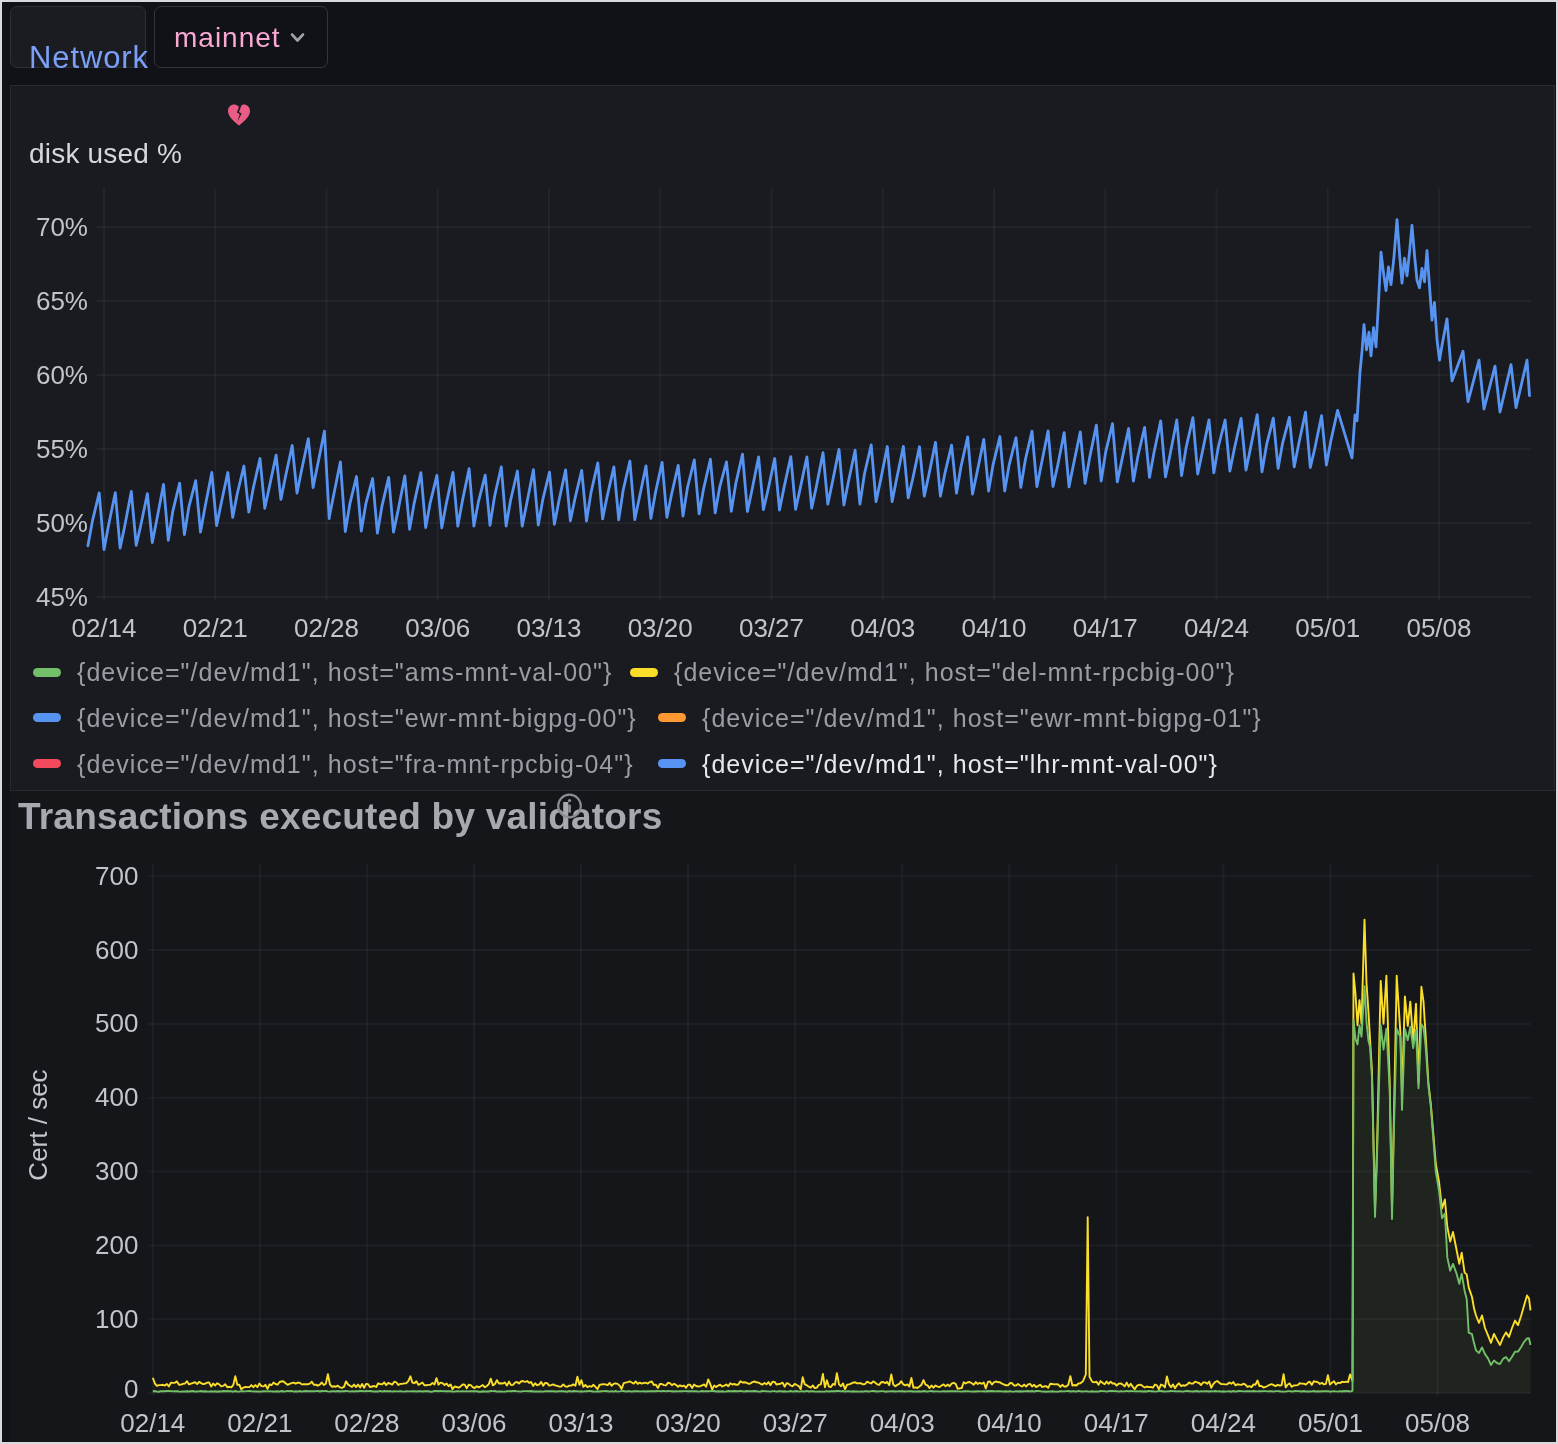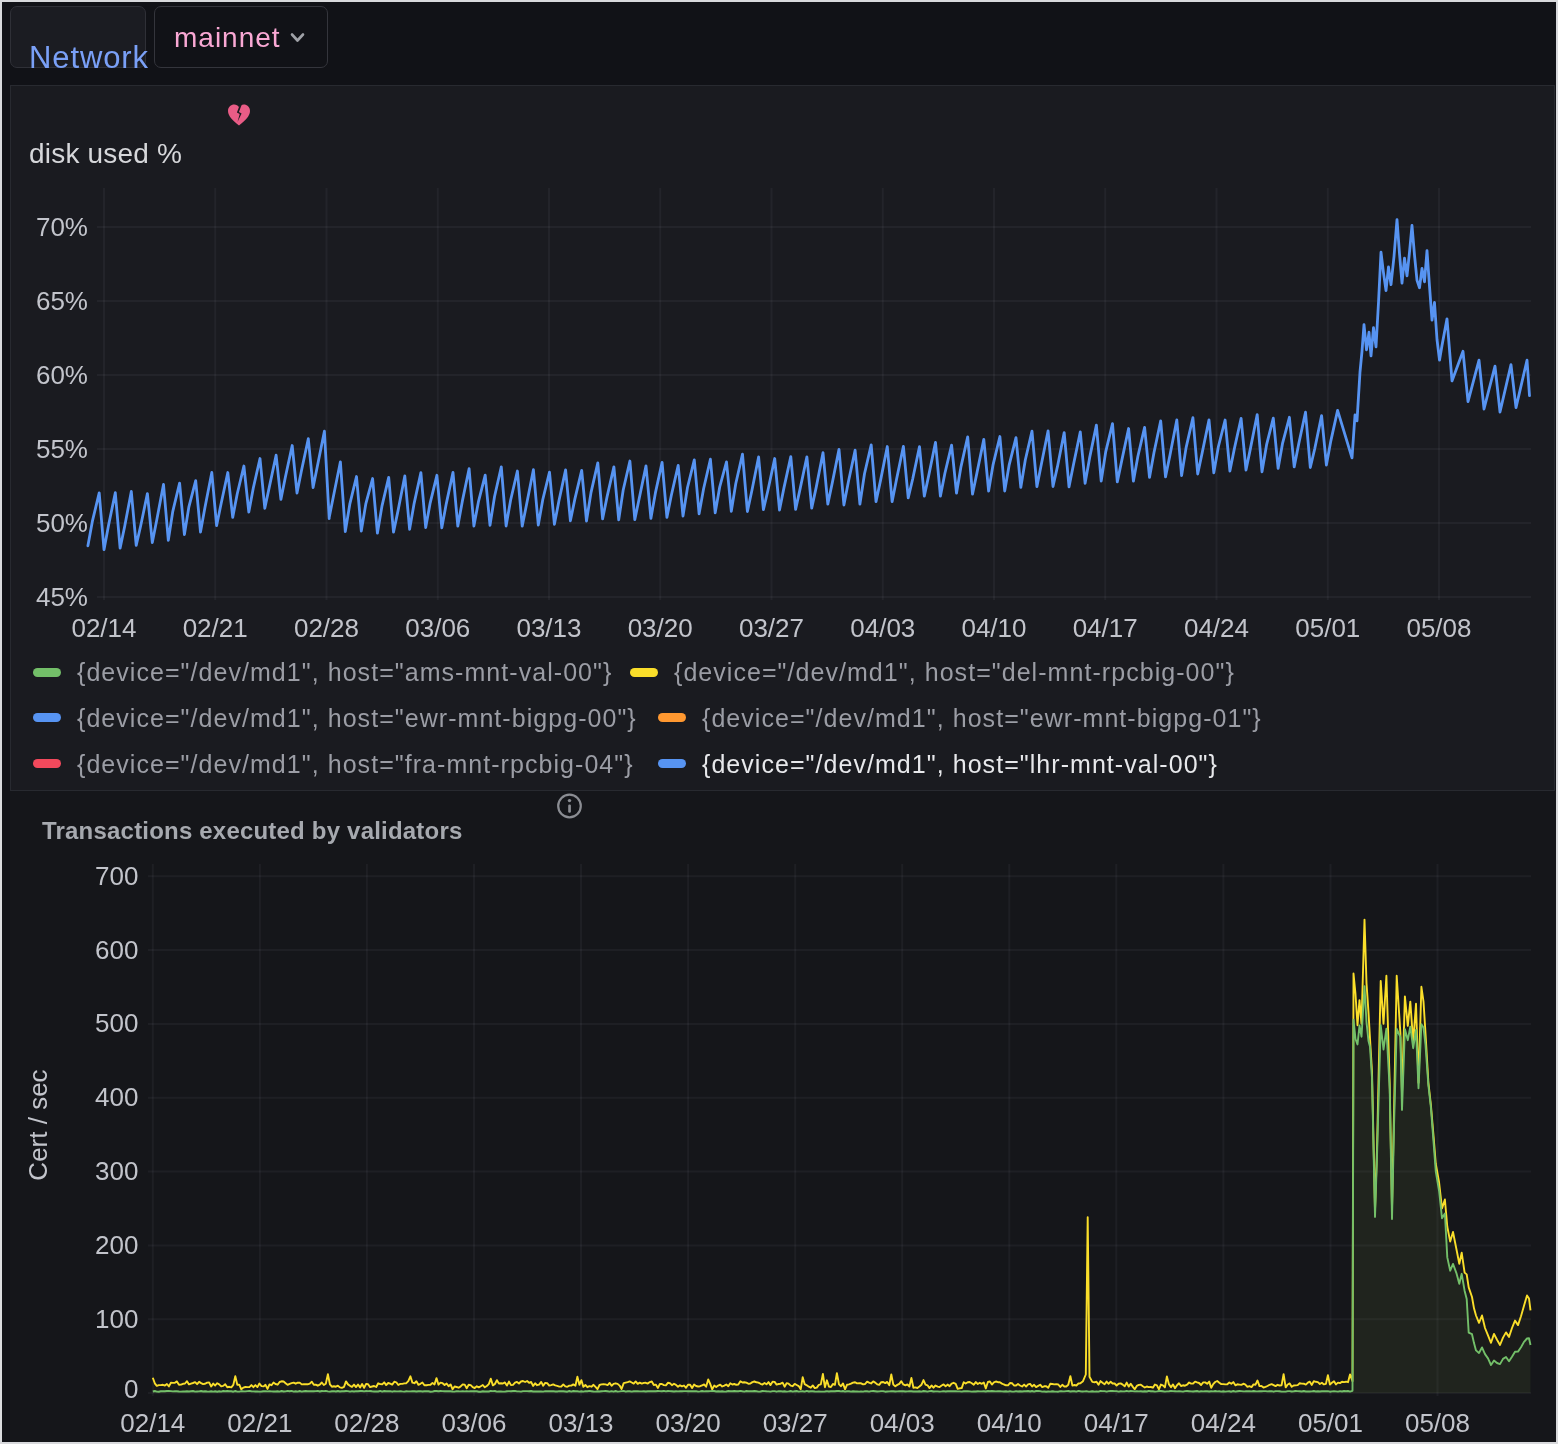--- a/index.html
+++ b/index.html
@@ -9,21 +9,21 @@
 
   <div style="position:absolute;left:10px;top:85px;width:1545px;height:706px;background:#1a1b20;border:1px solid #282a30;"></div>
   <div style="position:absolute;left:10px;top:791px;width:1546px;height:653px;background:#15161a;"></div>
 
   <div style="position:absolute;left:10px;top:6px;width:136px;height:62px;background:#1b1c22;border:1px solid #2f3037;border-radius:7px;"></div>
   <div style="position:absolute;left:29px;top:40px;font-size:31px;letter-spacing:0.9px;color:#7aa0f7;">Network</div>
   <div style="position:absolute;left:154px;top:6px;width:174px;height:62px;background:#111217;border:1px solid #34353c;border-radius:7px;"></div>
   <div style="position:absolute;left:174px;top:22px;font-size:28px;letter-spacing:1px;color:#f9a8d4;">mainnet</div>
 
   <div style="position:absolute;left:29px;top:106px;font-size:28px;font-weight:normal;letter-spacing:0.2px;color:#d6d7da;margin-top:32px;">disk used %</div>
-  <div style="position:absolute;left:42px;top:796px;font-size:24px;letter-spacing:0.2px;color:#a6a9af;font-weight:bold;margin-top:21px;">Transactions executed by validators</div>
+  <div style="position:absolute;left:18px;top:796px;font-size:37px;letter-spacing:0.2px;color:#a6a9af;font-weight:bold;">Transactions executed by validators</div>
   <div style="position:absolute;left:33px;top:667.5px;width:28px;height:9px;border-radius:5px;background:#73BF69"></div>
 <div style="position:absolute;left:77px;top:657.0px;font-size:25px;letter-spacing:1.05px;line-height:30px;color:#9b9da5;white-space:nowrap">{device="/dev/md1", host="ams-mnt-val-00"}</div>
 <div style="position:absolute;left:630px;top:667.5px;width:28px;height:9px;border-radius:5px;background:#FADE2A"></div>
 <div style="position:absolute;left:674px;top:657.0px;font-size:25px;letter-spacing:1.05px;line-height:30px;color:#9b9da5;white-space:nowrap">{device="/dev/md1", host="del-mnt-rpcbig-00"}</div>
 <div style="position:absolute;left:33px;top:713.0px;width:28px;height:9px;border-radius:5px;background:#5794F2"></div>
 <div style="position:absolute;left:77px;top:702.5px;font-size:25px;letter-spacing:1.05px;line-height:30px;color:#9b9da5;white-space:nowrap">{device="/dev/md1", host="ewr-mnt-bigpg-00"}</div>
 <div style="position:absolute;left:658px;top:713.0px;width:28px;height:9px;border-radius:5px;background:#FF9830"></div>
 <div style="position:absolute;left:702px;top:702.5px;font-size:25px;letter-spacing:1.05px;line-height:30px;color:#9b9da5;white-space:nowrap">{device="/dev/md1", host="ewr-mnt-bigpg-01"}</div>
 <div style="position:absolute;left:33px;top:759.0px;width:28px;height:9px;border-radius:5px;background:#F2495C"></div>
 <div style="position:absolute;left:77px;top:748.5px;font-size:25px;letter-spacing:1.05px;line-height:30px;color:#9b9da5;white-space:nowrap">{device="/dev/md1", host="fra-mnt-rpcbig-04"}</div>

